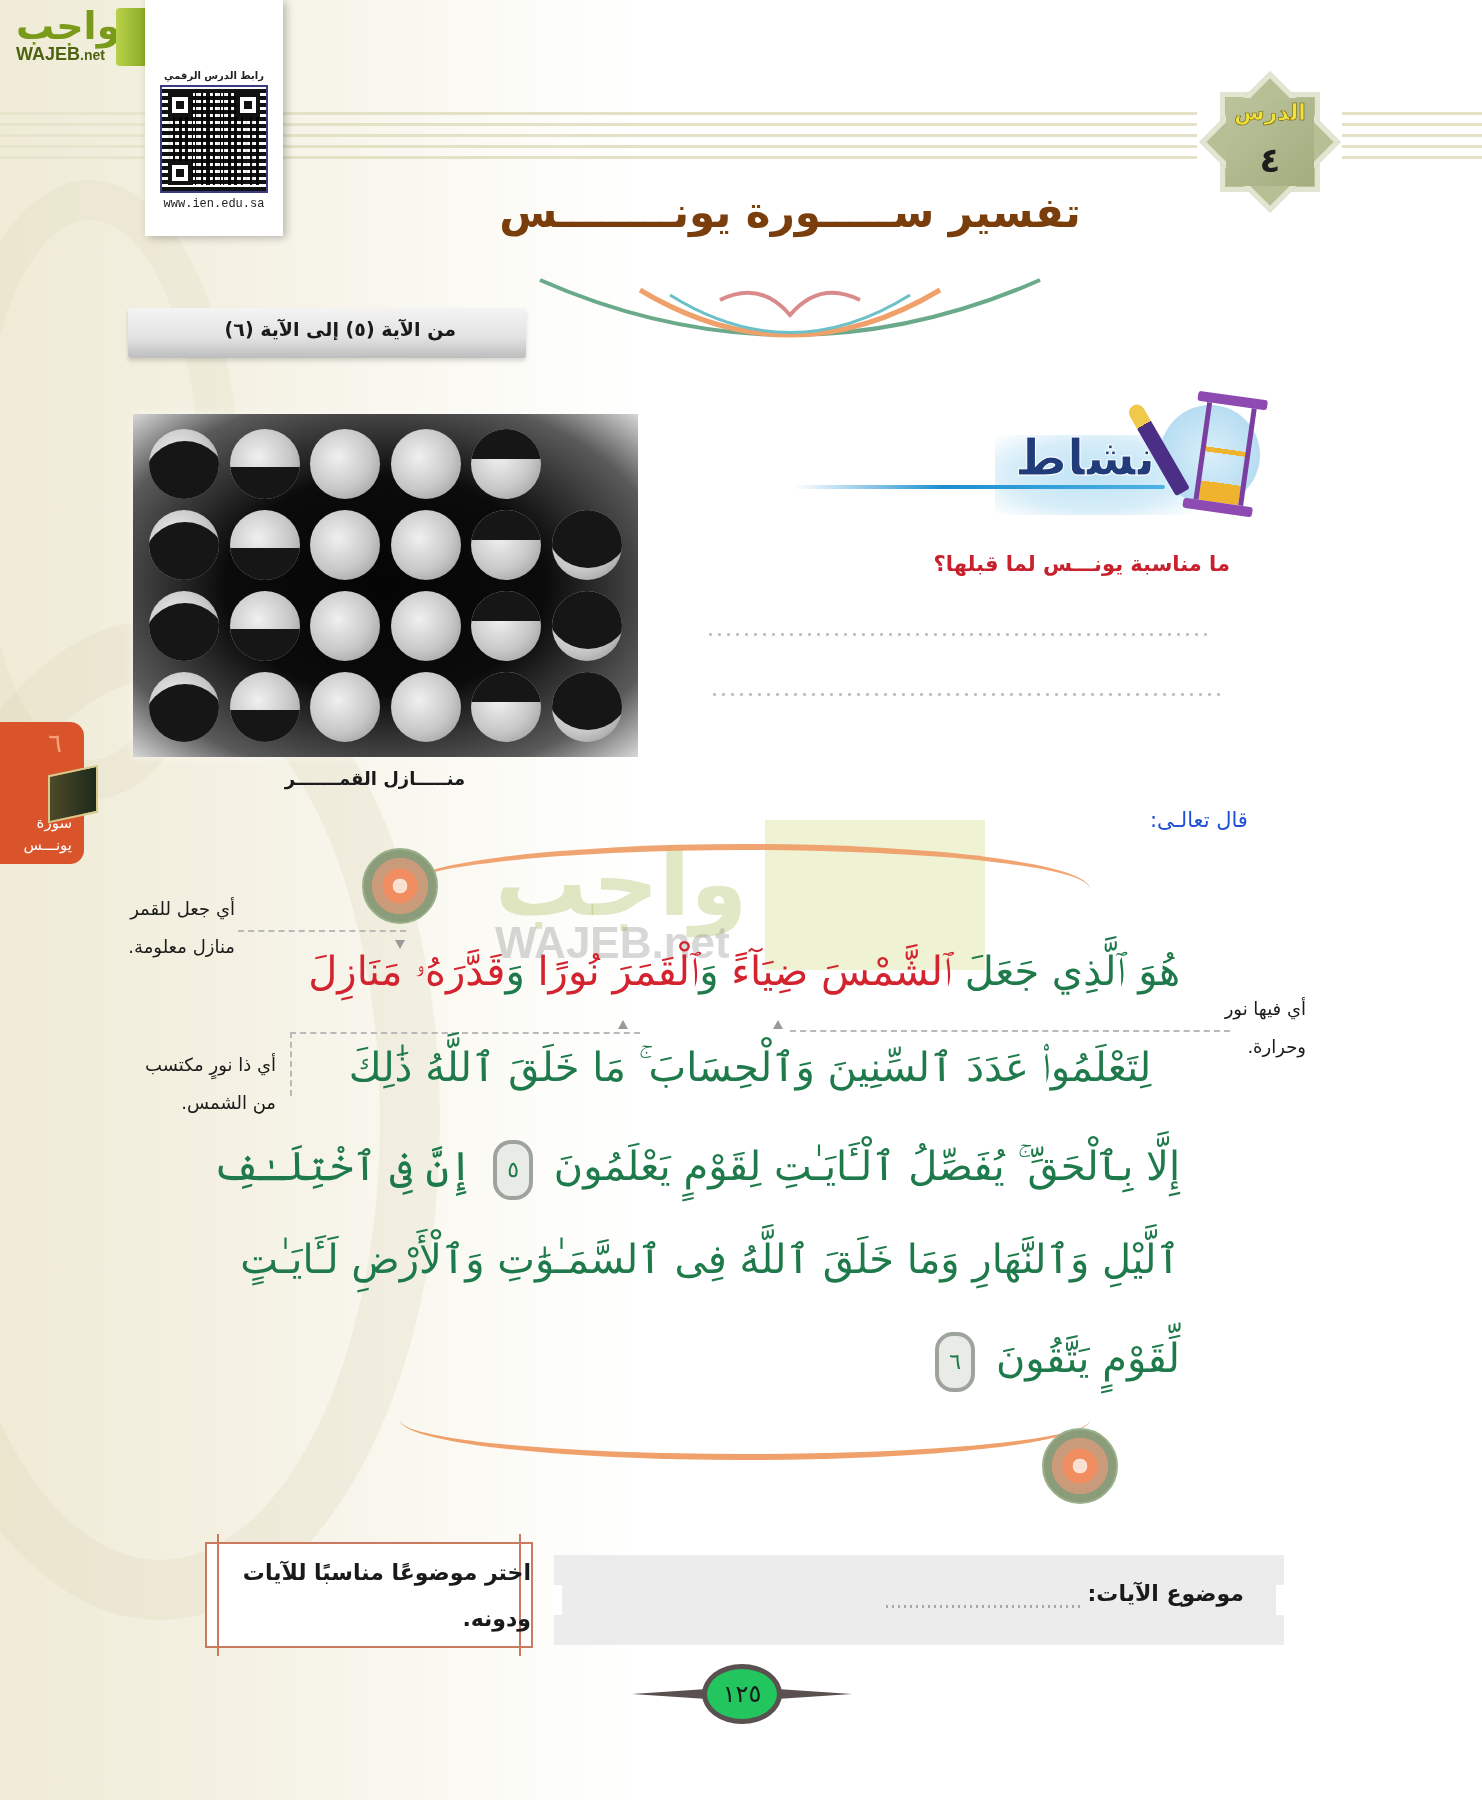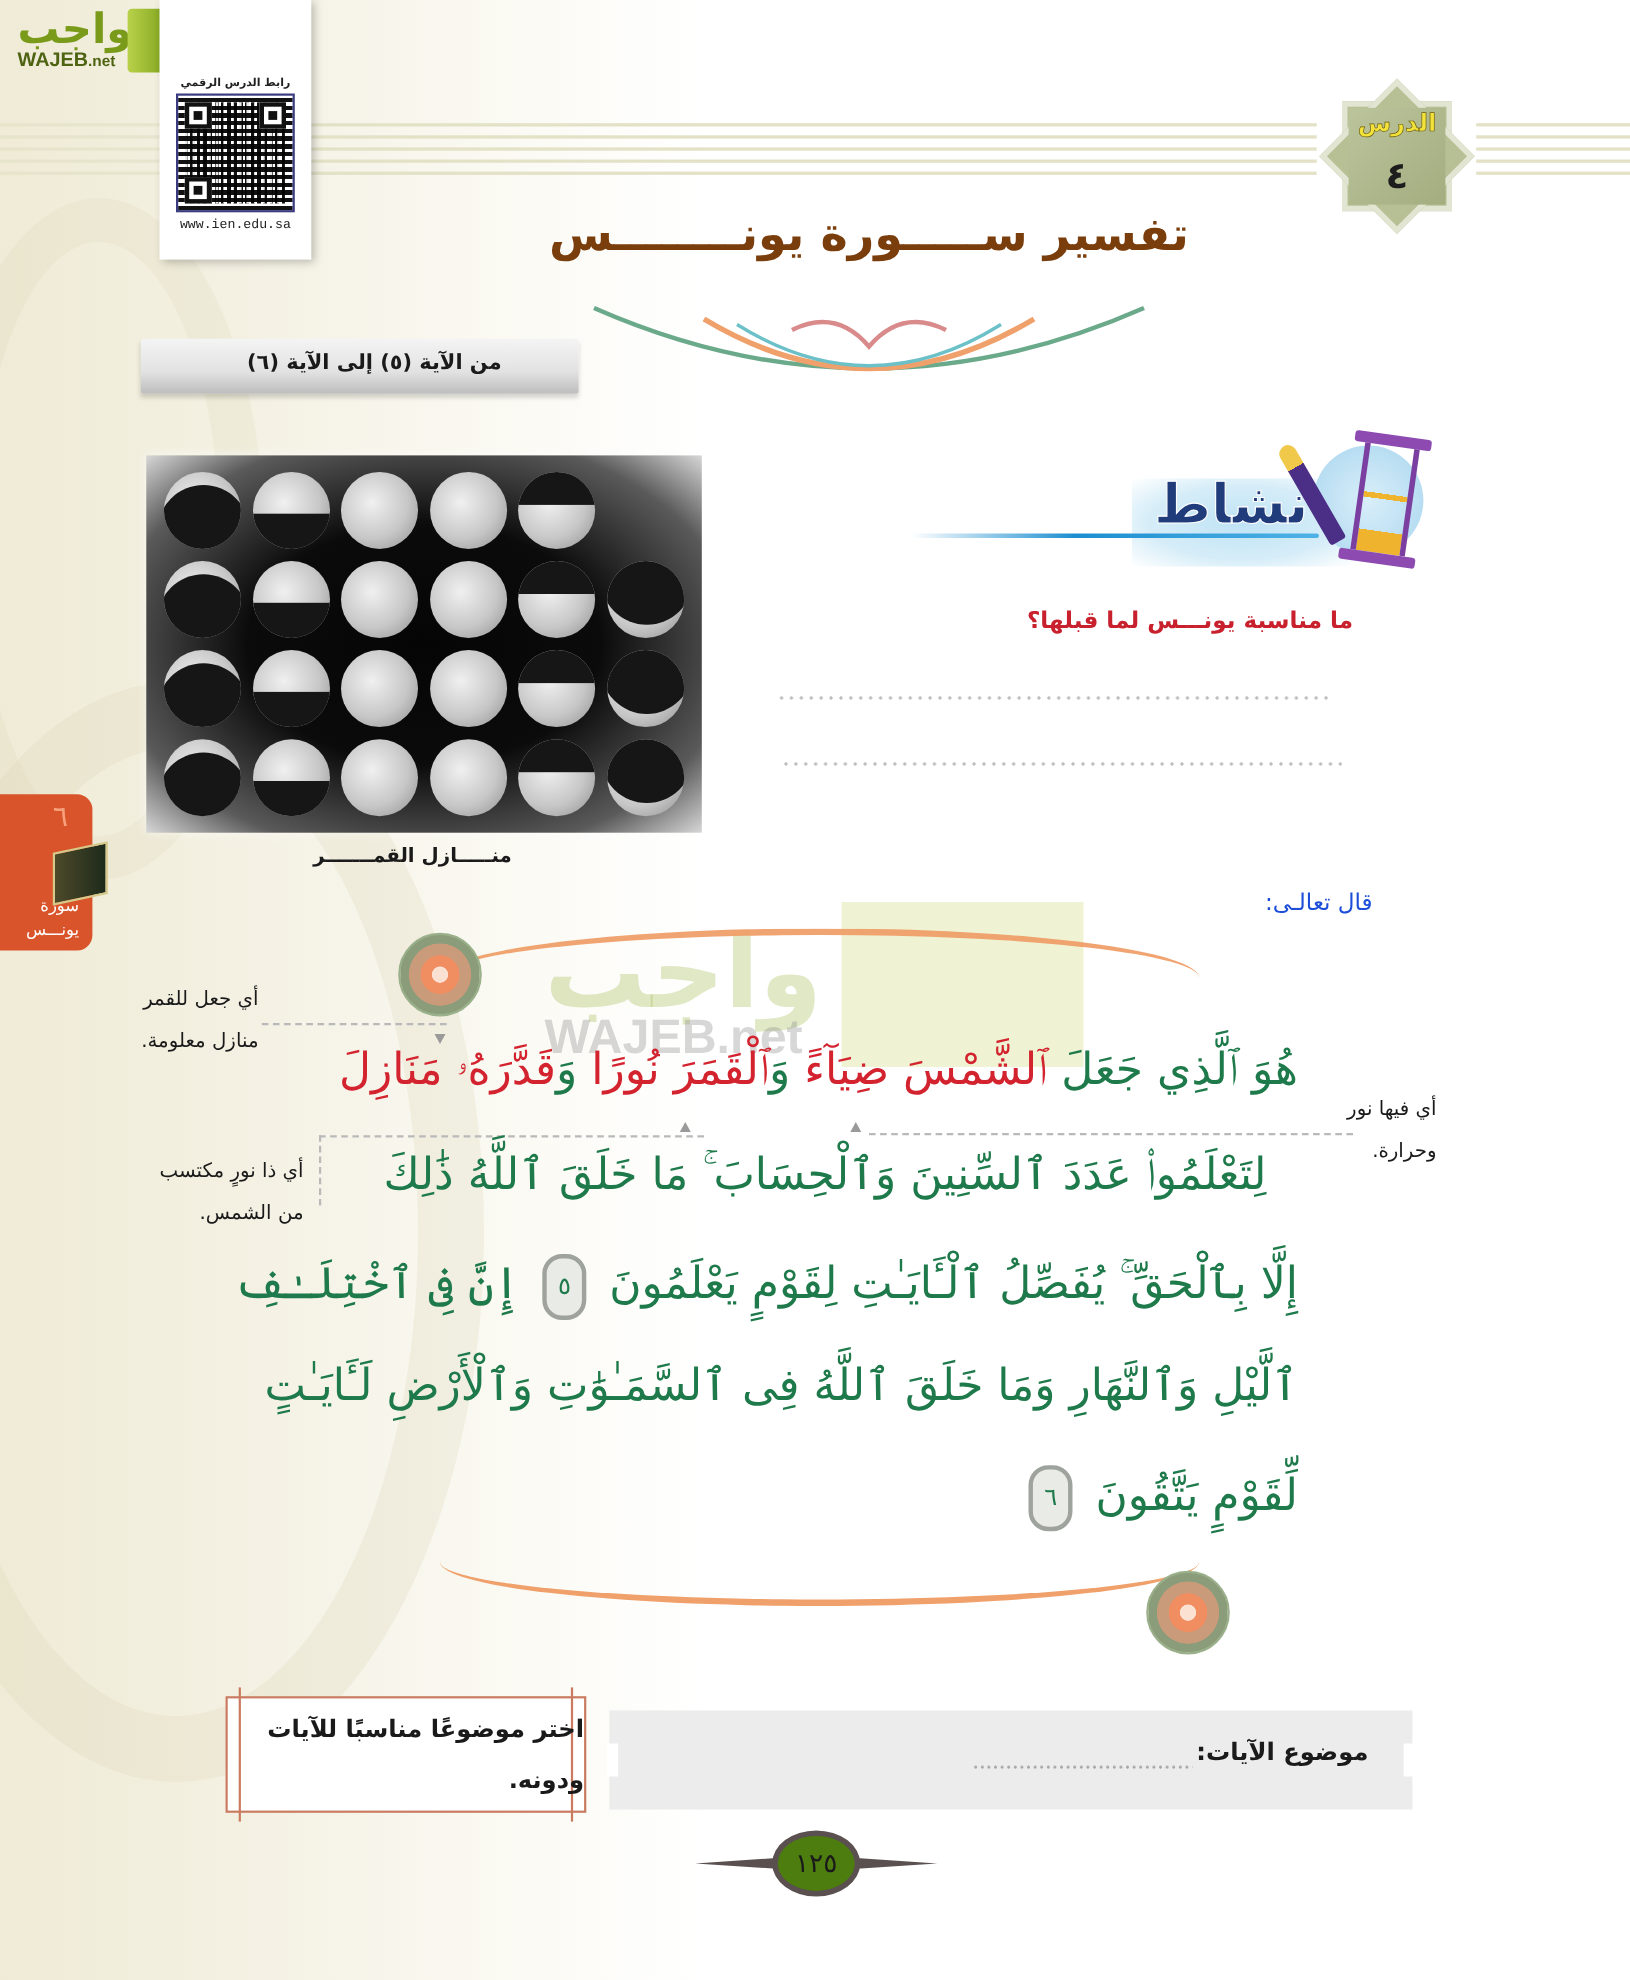--- a/index.html
+++ b/index.html
@@ -74,21 +74,21 @@
     font-family: "DejaVu Sans", sans-serif; font-weight: bold; font-size: 42px; color: #7a3d0c; letter-spacing: 1px; }
   .title-ornament { position: absolute; left: 520px; top: 270px; width: 540px; height: 90px; }
 
   
   .range-banner { position: absolute; left: 128px; top: 308px; width: 398px; height: 50px;
     background: linear-gradient(180deg,#f4f4f4 0%, #e2e2e2 60%, #bdbdbd 100%);
     border-radius: 3px; box-shadow: 0 3px 4px rgba(0,0,0,0.15); }
   .range-text { position: absolute; right: 70px; top: 10px; font-weight: bold; font-size: 19px; color: #1a1a1a; direction: rtl; }
 
   
-  .activity { position: absolute; left: 829px; top: 395px; width: 470px; height: 130px; }
+  .activity { position: absolute; left: 795px; top: 395px; width: 470px; height: 130px; }
   .act-stroke { position: absolute; left: 0; top: 90px; width: 370px; height: 4px; background: linear-gradient(90deg, rgba(30,140,210,0) 0%, #1c8ed0 40%, #4fb2e6 100%); border-radius: 2px; }
   .act-splash { position: absolute; left: 200px; top: 40px; width: 200px; height: 80px; background: radial-gradient(ellipse at center, #bfe3f5 0%, #d6edf8 60%, rgba(255,255,255,0) 100%); }
   .act-label { position: absolute; left: 220px; top: 34px; font-weight: bold; font-size: 50px; color: #203c7a; direction: rtl; -webkit-text-stroke: 1px #ffffff; }
   .act-circle { position: absolute; left: 365px; top: 10px; width: 100px; height: 100px; border-radius: 50%; background: radial-gradient(circle, #d9eef9 0%, #a9d6ef 100%); }
   .hourglass { position: absolute; left: 395px; top: 0; width: 70px; height: 120px; transform: rotate(8deg); }
   .hg-cap { position: absolute; left: 0; width: 70px; height: 10px; background: #8d4bb2; border-radius: 3px; }
   .hg-cap.top { top: 0; } .hg-cap.bot { top: 108px; }
   .hg-glass { position: absolute; left: 10px; top: 10px; width: 50px; height: 98px; border-left: 5px solid #7a3fa0; border-right: 5px solid #7a3fa0; background:
       linear-gradient(180deg, transparent 0 45%, #f0b32e 45% 50%, transparent 50% 80%, #f0b32e 80% 100%); }
   .pen { position: absolute; left: 355px; top: 4px; width: 16px; height: 100px; background: linear-gradient(180deg,#f0c84a 0 22%, #4b2f86 22% 100%); border-radius: 8px 8px 3px 3px; transform: rotate(-30deg); }
@@ -172,21 +172,21 @@
   .topic-line { position: absolute; left: 330px; top: 50px; width: 200px; height: 3px;
     background-image: radial-gradient(circle, #a8a8a8 1.2px, transparent 1.5px); background-size: 6px 3px; background-repeat: repeat-x; }
   .instruction { position: absolute; left: 205px; top: 1542px; width: 328px; height: 106px; border: 2px solid #c97a5f; background: #fff; }
   .instruction::before { content:""; position:absolute; inset: -10px 10px; border-left: 2px solid #c97a5f; border-right: 2px solid #c97a5f; }
   .instruction-text { position: absolute; left: 0; top: 6px; width: 100%; direction: rtl; font-weight: bold; font-size: 22px; line-height: 46px; color: #1a1a1a; }
 
   .page-num-wrap { position: absolute; left: 632px; top: 1658px; width: 220px; height: 70px; }
   .pn-wing { position: absolute; top: 30px; height: 12px; width: 90px; background: #5a5050; clip-path: polygon(0 50%, 100% 0, 100% 100%); }
   .pn-wing.l { left: 0; }
   .pn-wing.r { right: 0; transform: scaleX(-1); }
-  .pn-circle { position: absolute; left: 70px; top: 6px; width: 80px; height: 60px; border-radius: 50%; border: 5px solid #5a5050; background: #4d7c0f; text-align: center; line-height: 50px; font-size: 24px; color: #1a1a1a; }
+  .pn-circle { position: absolute; left: 70px; top: 6px; width: 80px; height: 60px; border-radius: 50%; border: 5px solid #5a5050; background: #22c55e; text-align: center; line-height: 50px; font-size: 24px; color: #1a1a1a; }
 </style>
 </head>
 <body>
 
 <div class="bg-left"></div>
 <div class="bg-arabesque"></div>
 <div class="bg-arabesque2"></div>
 
 <div class="hlines far">
     <span></span>

